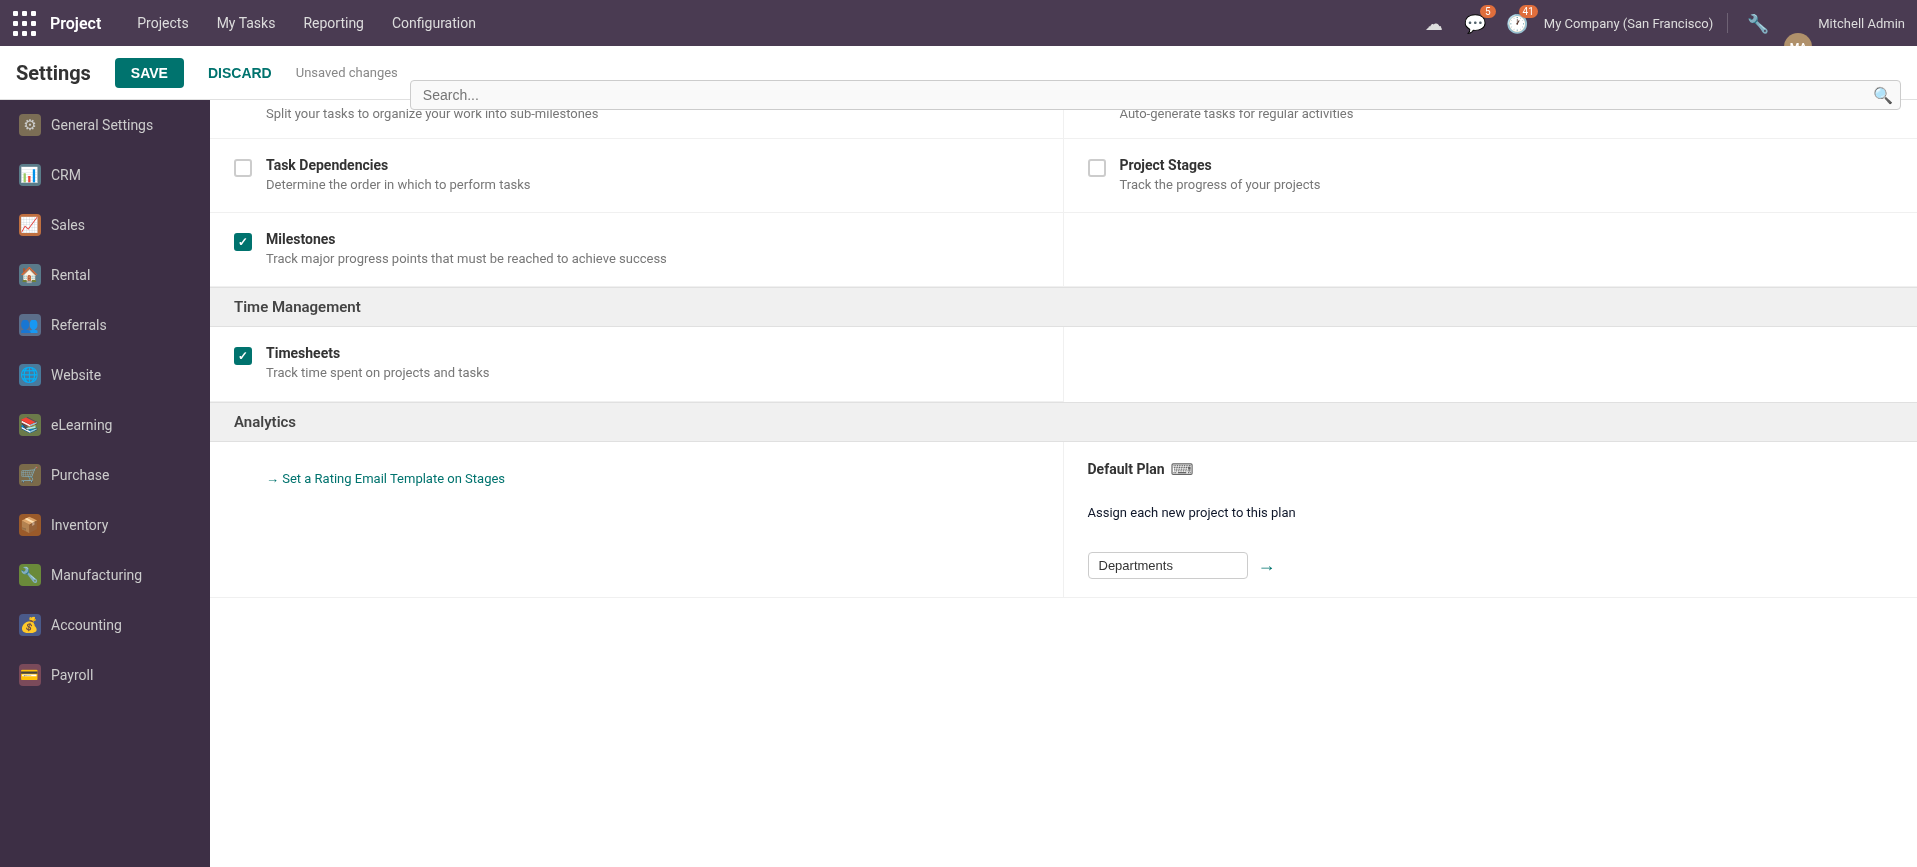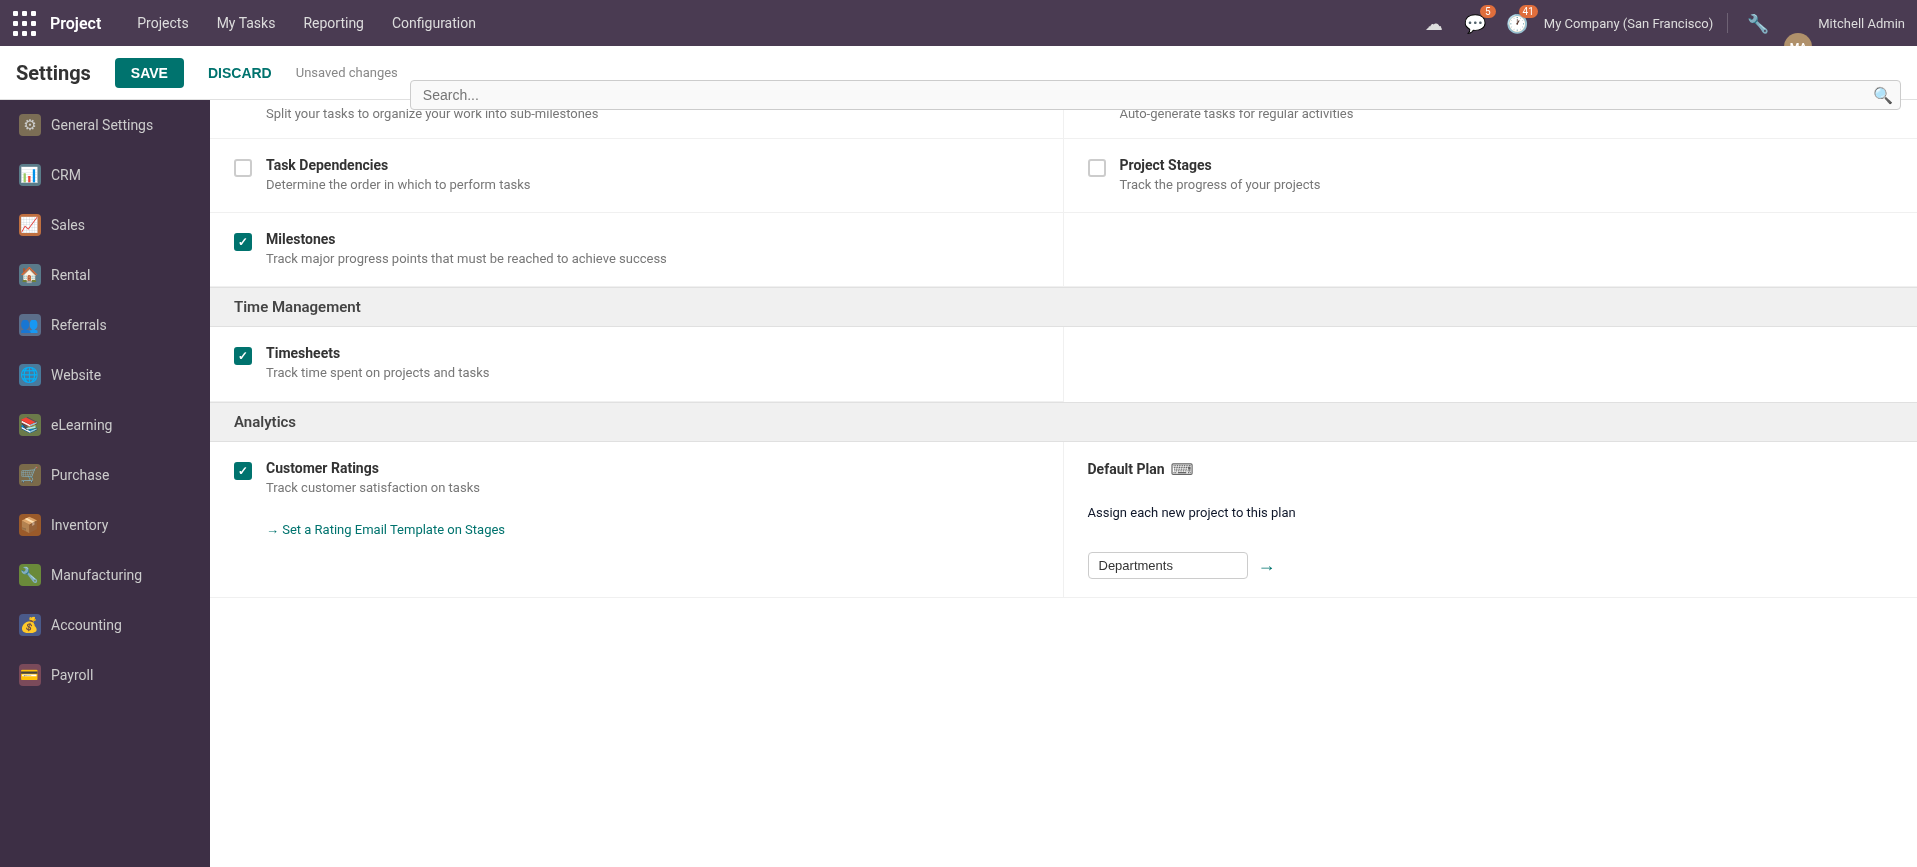--- a/index.html
+++ b/index.html
@@ -327,29 +327,20 @@
         </div>
       </div>
     </div>
 
     <div class="section-header">
       <span>Analytics</span>
     </div>
 
     <div class="settings-grid">
       <div class="setting-item" style="display:flex; flex-direction: column; align-items: flex-start; padding-bottom: 10px;">
-        <div style="display:flex; align-items:flex-start; gap:14px; width:100%;">
-          <div class="checkbox-wrap">
-            <div class="checkbox-custom checked"></div>
-          </div>
-          <div class="setting-text">
-            <h4>Customer Ratings</h4>
-            <p>Track customer satisfaction on tasks</p>
-          </div>
-        </div>
         <div style="margin-top: 10px; padding-left: 32px;">
           <a class="link-teal">→ Set a Rating Email Template on Stages</a>
         </div>
       </div>
       <div class="setting-item" style="flex-direction:column; align-items: flex-start;">
         <div class="default-plan-row">
           <h4>Default Plan</h4>
           <span class="default-plan-icon">⌨</span>
         </div>
         <p style="font-size:13px; color:#0f172a; margin-bottom: 10px;">Assign each new project to this plan</p>

